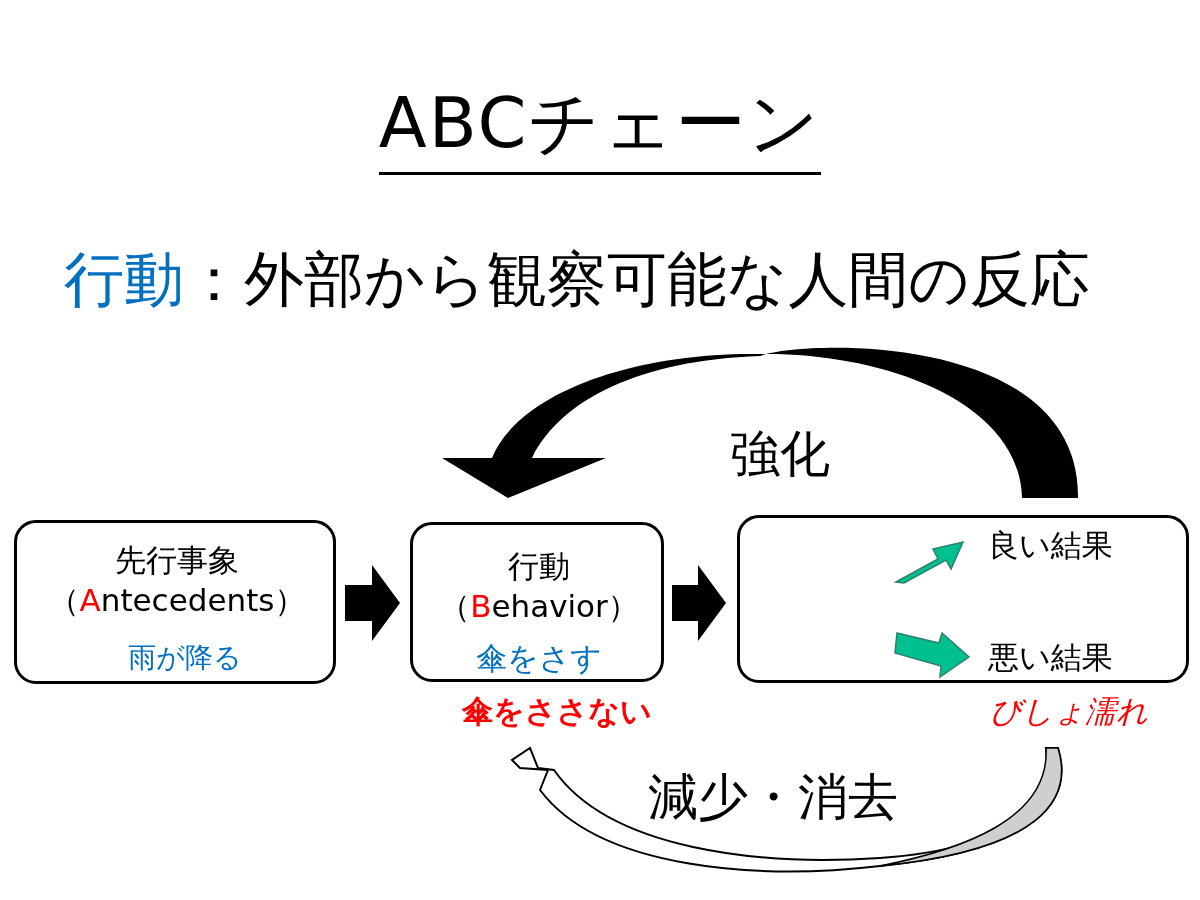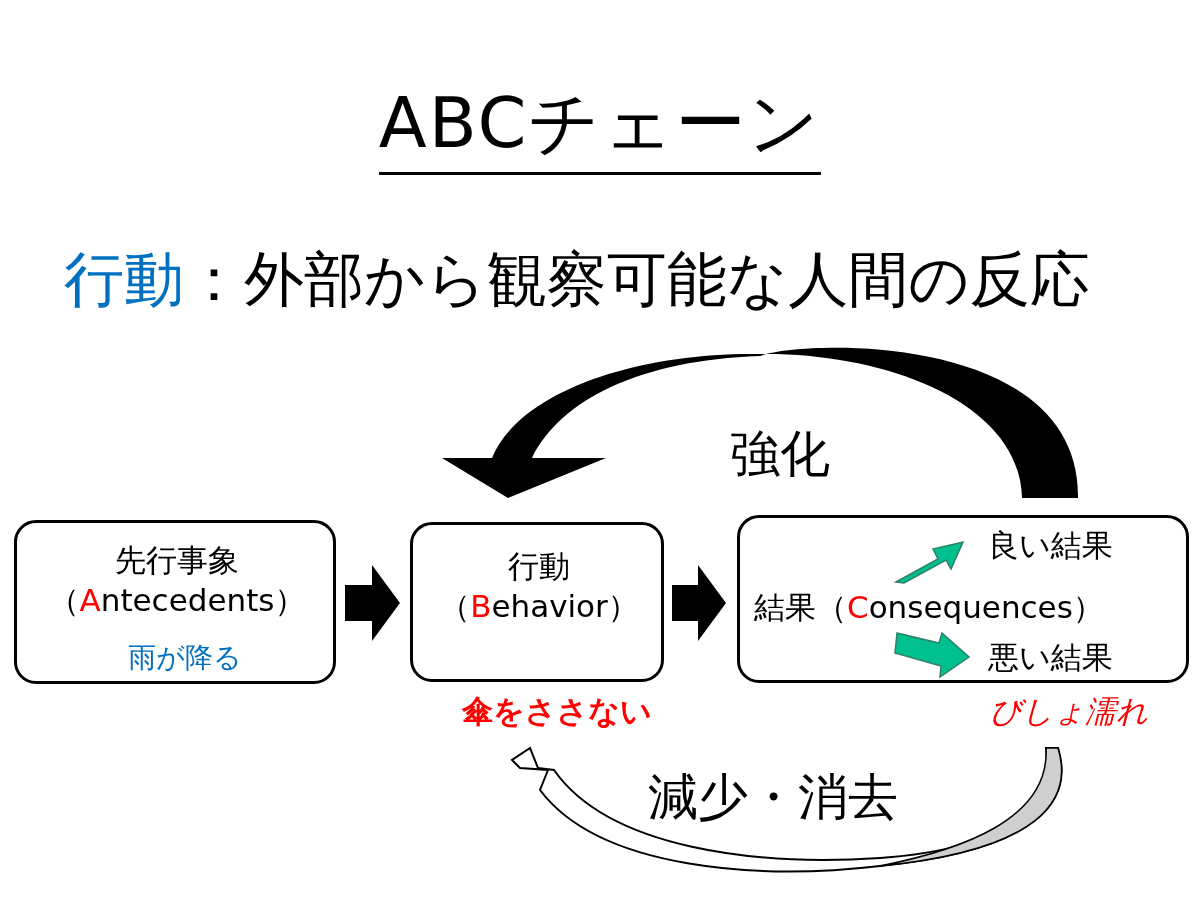--- a/index.html
+++ b/index.html
@@ -50,27 +50,25 @@
     <span>（</span><span class="red">A</span><span>ntecedents</span><span>）</span>
   </div>
   <div class="center-text t28 blue" style="top:118px;padding-left:16px;">雨が降る</div>
 </div>
 
 <div id="box-b" class="abs box">
   <div class="center-text t32" style="top:22px;">行動</div>
   <div class="center-text t32" style="top:62px;">
     <span>（</span><span class="red">B</span><span>ehavior</span><span>）</span>
   </div>
+  <div class="center-text t32 blue" style="top:114px;">傘をさす</div>
 </div>
 <div class="abs t32 red" style="left:462px; top:692px; white-space:nowrap;font-weight:bold;">傘をささない</div>
 
 <div id="box-c" class="abs box">
-  <div class="abs t32" style="left:14px; top:70px; white-space:nowrap;">
-    <span>結果</span><span>（</span><span class="red">C</span><span>onsequences</span><span>）</span>
-  </div>
   <div class="abs t32" style="left:248px; top:8px; white-space:nowrap;">良い結果</div>
   <div class="abs t32" style="left:248px; top:120px; white-space:nowrap;">悪い結果</div>
   <svg width="452" height="168" style="left:-3px; top:-3px;">
     <polygon points="163,75 205,52 200,42 230,35 218,62 213,53 171,76" fill="#00c08f" stroke="#2f7f6a" stroke-width="1.5" transform="translate(-4,-8) scale(1.0)"></polygon>
     <polygon points="160,118 202,128 205,118 232,142 203,162 204,151 158,138" fill="#00c08f" stroke="#2f7f6a" stroke-width="1.5"></polygon>
   </svg>
 </div>
 <div class="abs t32 red" style="left:990px; top:692px; white-space:nowrap;font-style:italic;">びしょ濡れ</div>
 
 <div class="abs" style="left:648px; top:766px; font-size:50px; line-height:62px; white-space:nowrap;text-align:center;">減少・消去</div>

